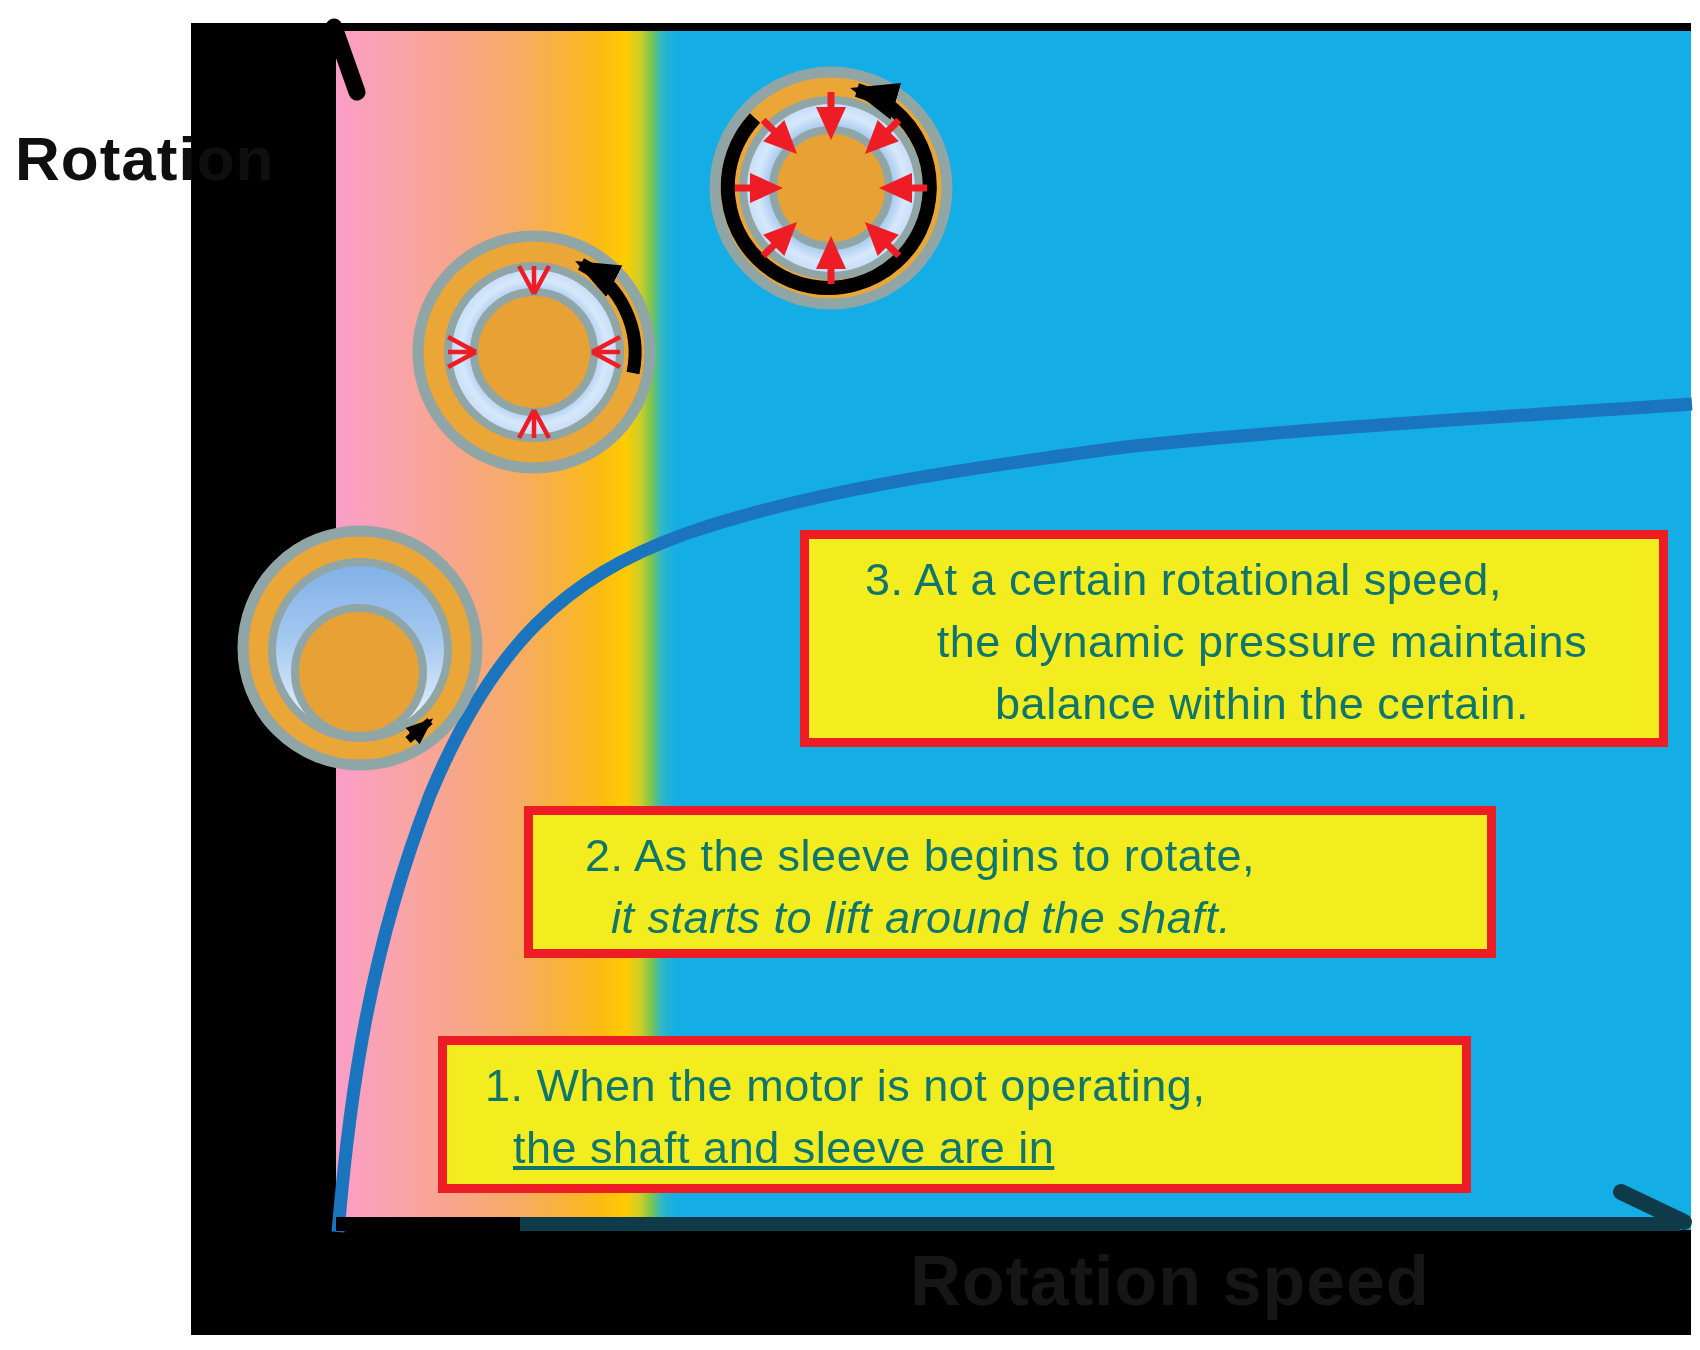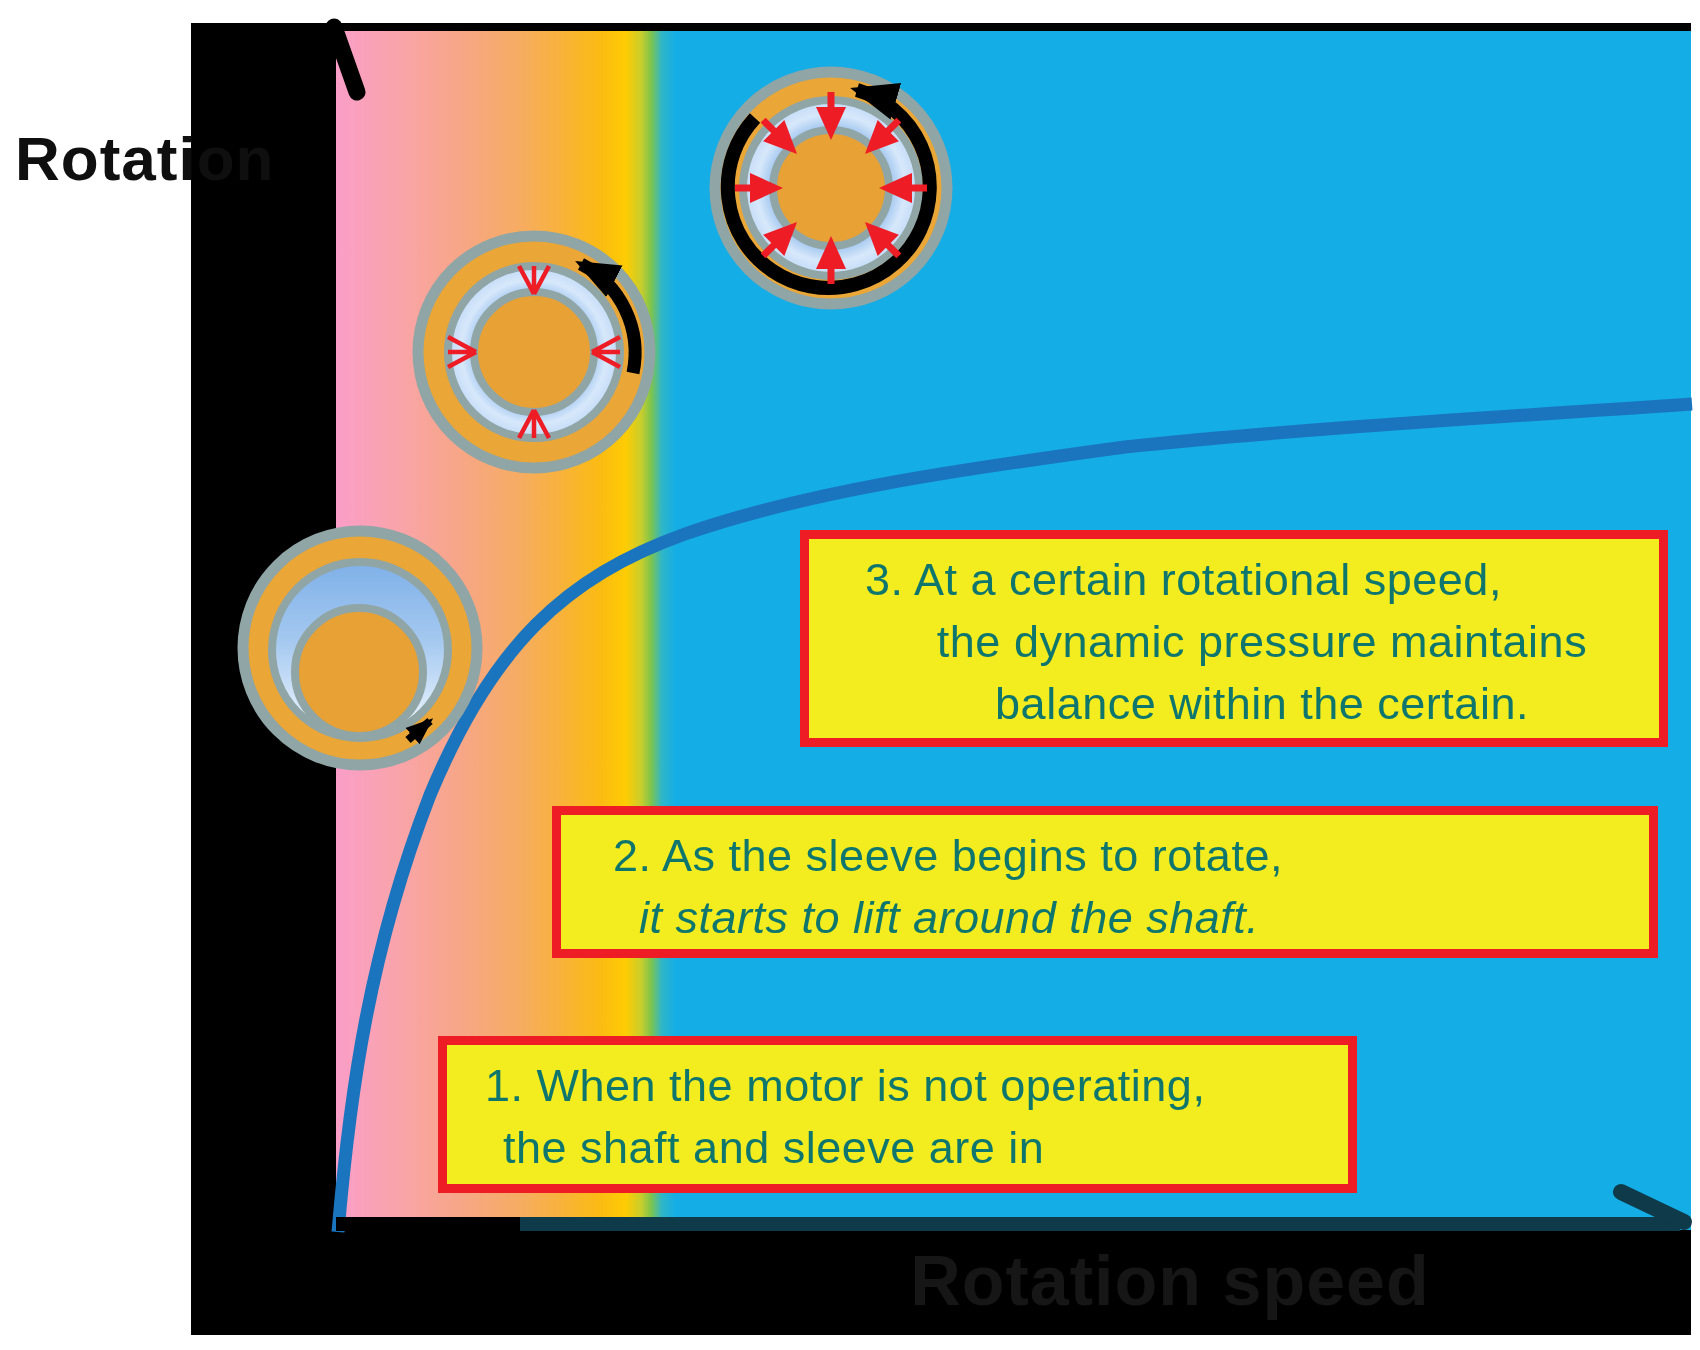--- a/index.html
+++ b/index.html
@@ -21,23 +21,23 @@
   #overlay{position:absolute;left:0;top:0;width:1700px;height:1350px;}
 
   .axis-label{position:absolute;font-weight:bold;white-space:nowrap;}
   #pressure-label{left:15px;top:128px;font-size:62px;line-height:62px;color:#0f0f0f;letter-spacing:1px;}
   #rotation-label{left:830px;top:1246px;width:680px;text-align:center;font-size:70px;line-height:70px;color:#161616;letter-spacing:1px;}
 
   .callout{
     position:absolute;box-sizing:border-box;background:#F3EC1E;border:9px solid #EE1C25;
     color:#0f766e;font-size:45px;line-height:62px;letter-spacing:0.5px;padding-top:10px;white-space:nowrap;
   }
-  #callout-1{left:438px;top:1036px;width:919px;height:157px;padding-left:38px;}
-  #callout-1 .cont{margin-left:18px;}
-  #callout-2{left:552px;top:806px;width:1106px;height:152px;padding-left:52px;}
+  #callout-1{left:438px;top:1036px;width:1033px;height:157px;padding-left:38px;}
+  #callout-1 .cont{margin-left:28px;text-decoration:underline;}
+  #callout-2{left:524px;top:806px;width:972px;height:152px;padding-left:52px;}
   #callout-2 .cont{margin-left:26px;font-style:italic;}
   #callout-3{left:800px;top:530px;width:868px;height:217px;padding-left:56px;}
   #callout-3 .cont{text-align:center;}
 </style>
 </head>
 <body>
 
 <div id="stage">
 
   <div id="plot-bg"></div>

